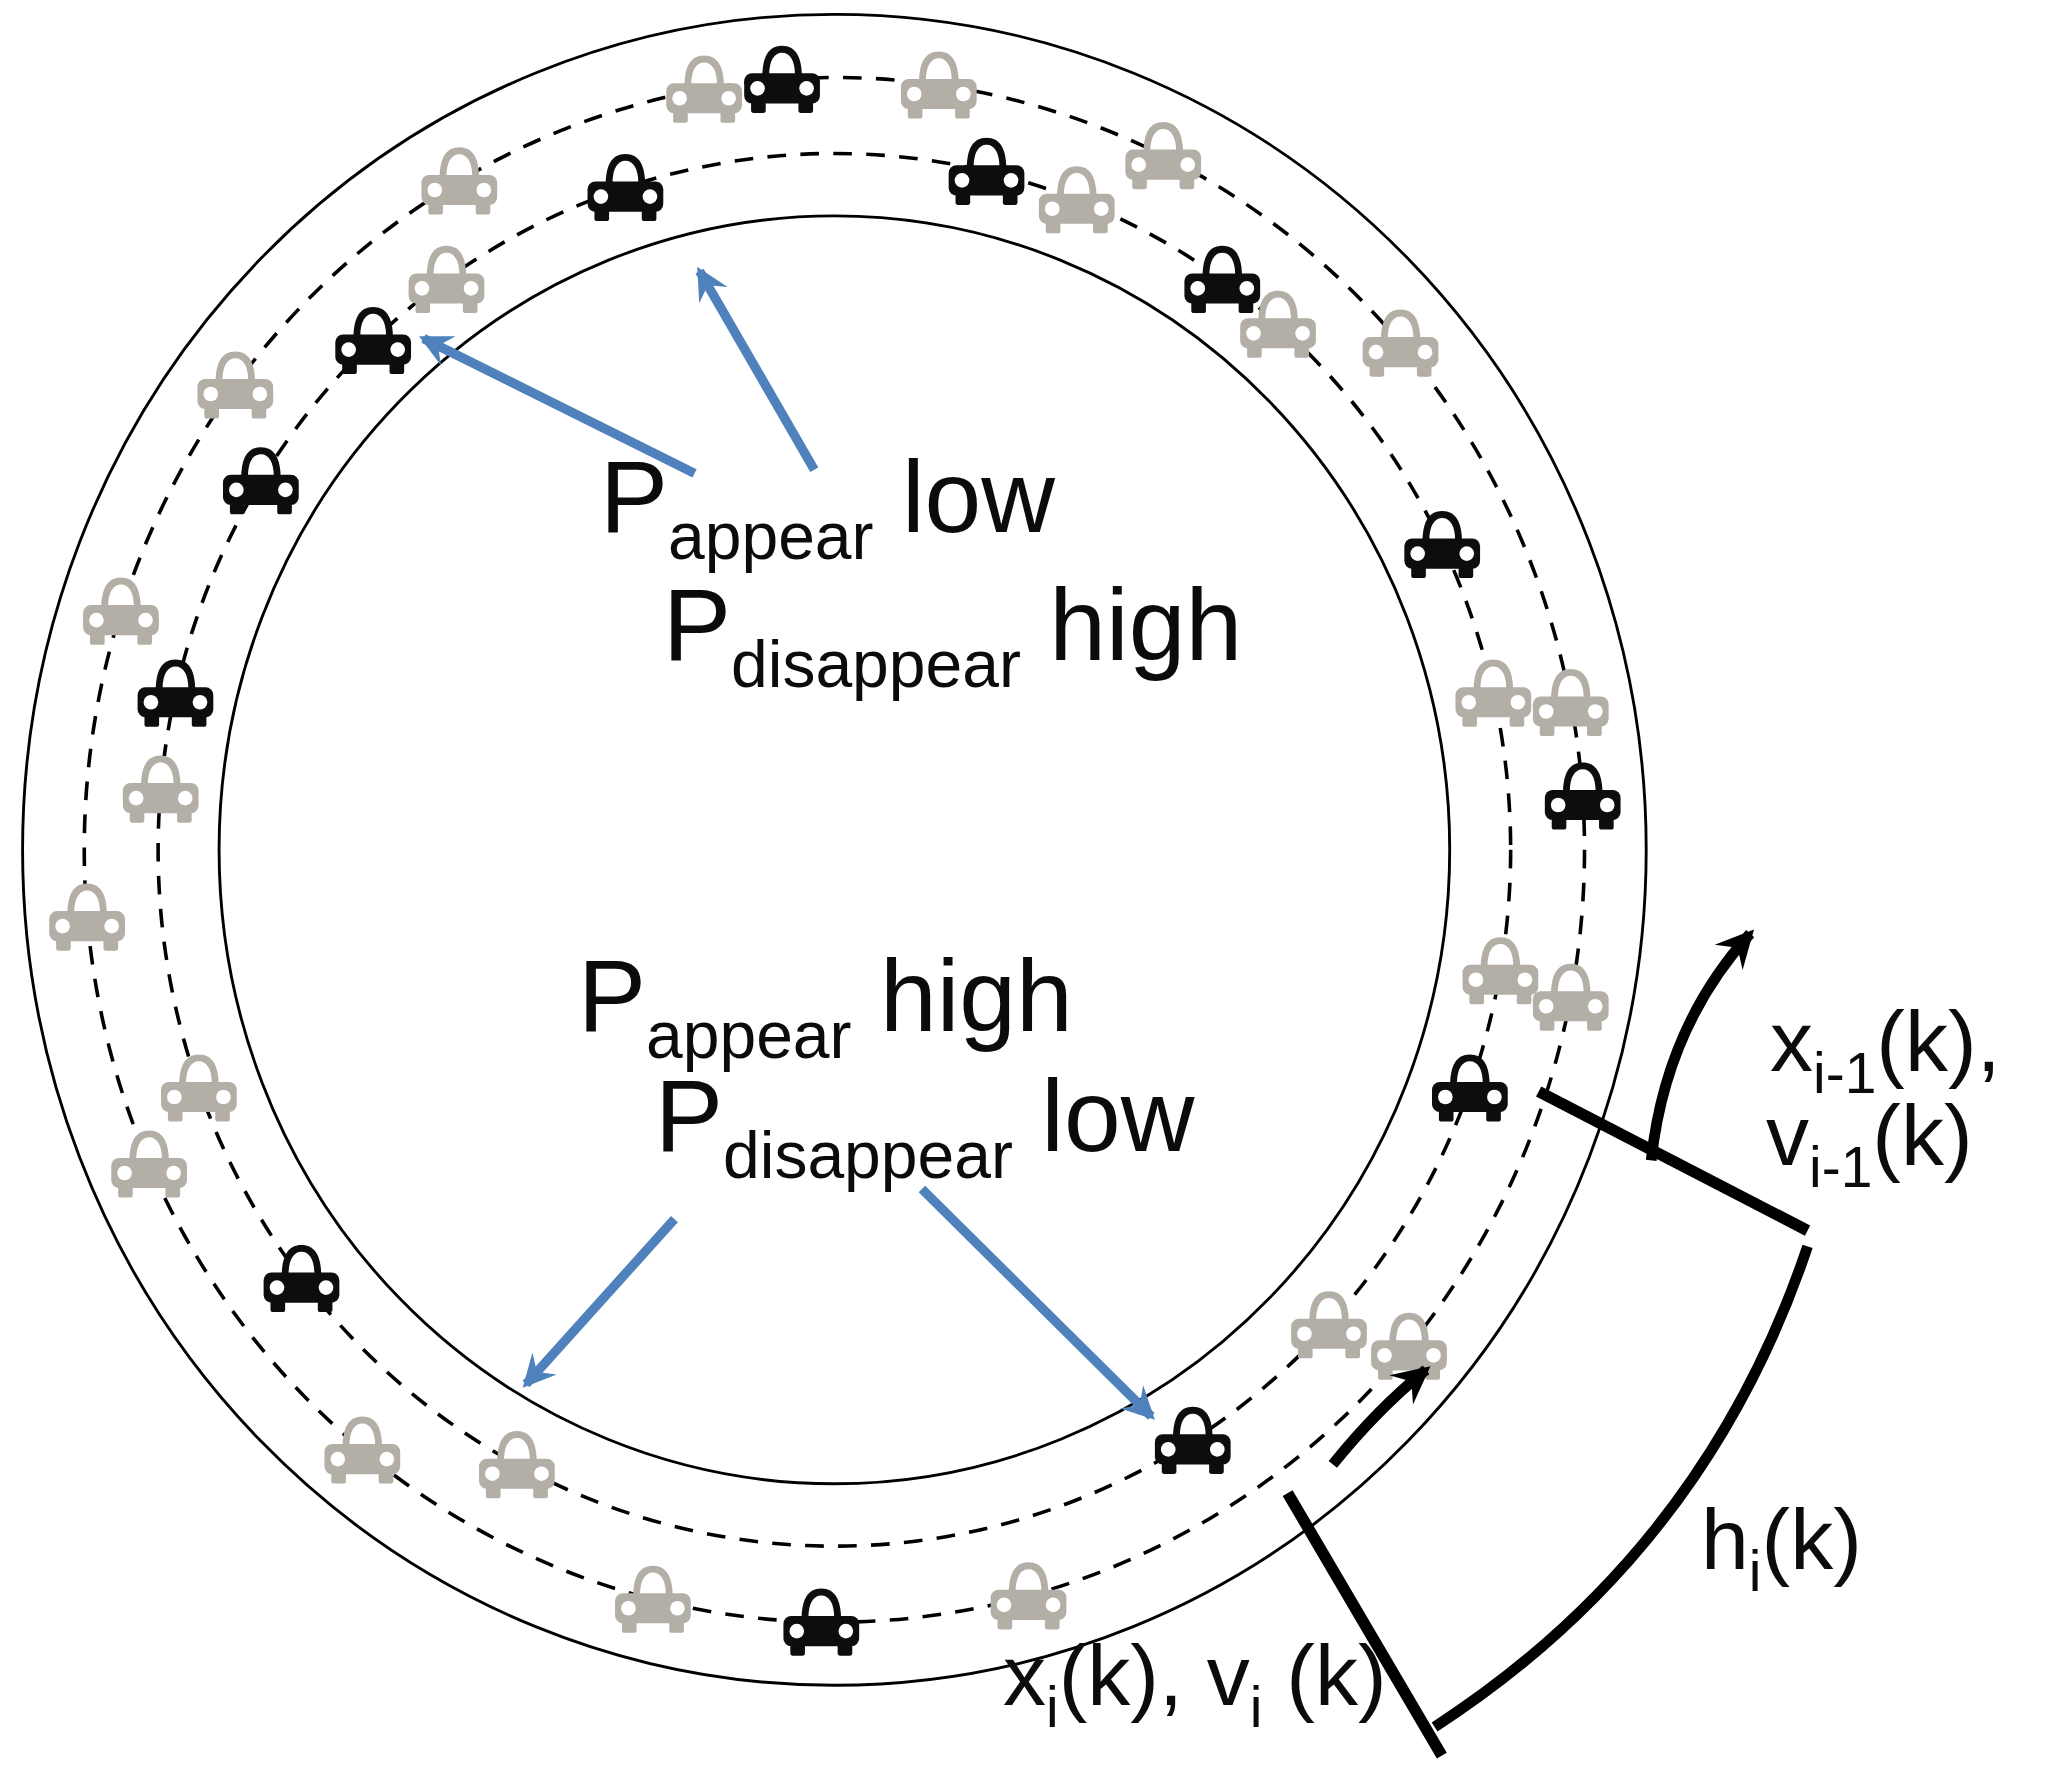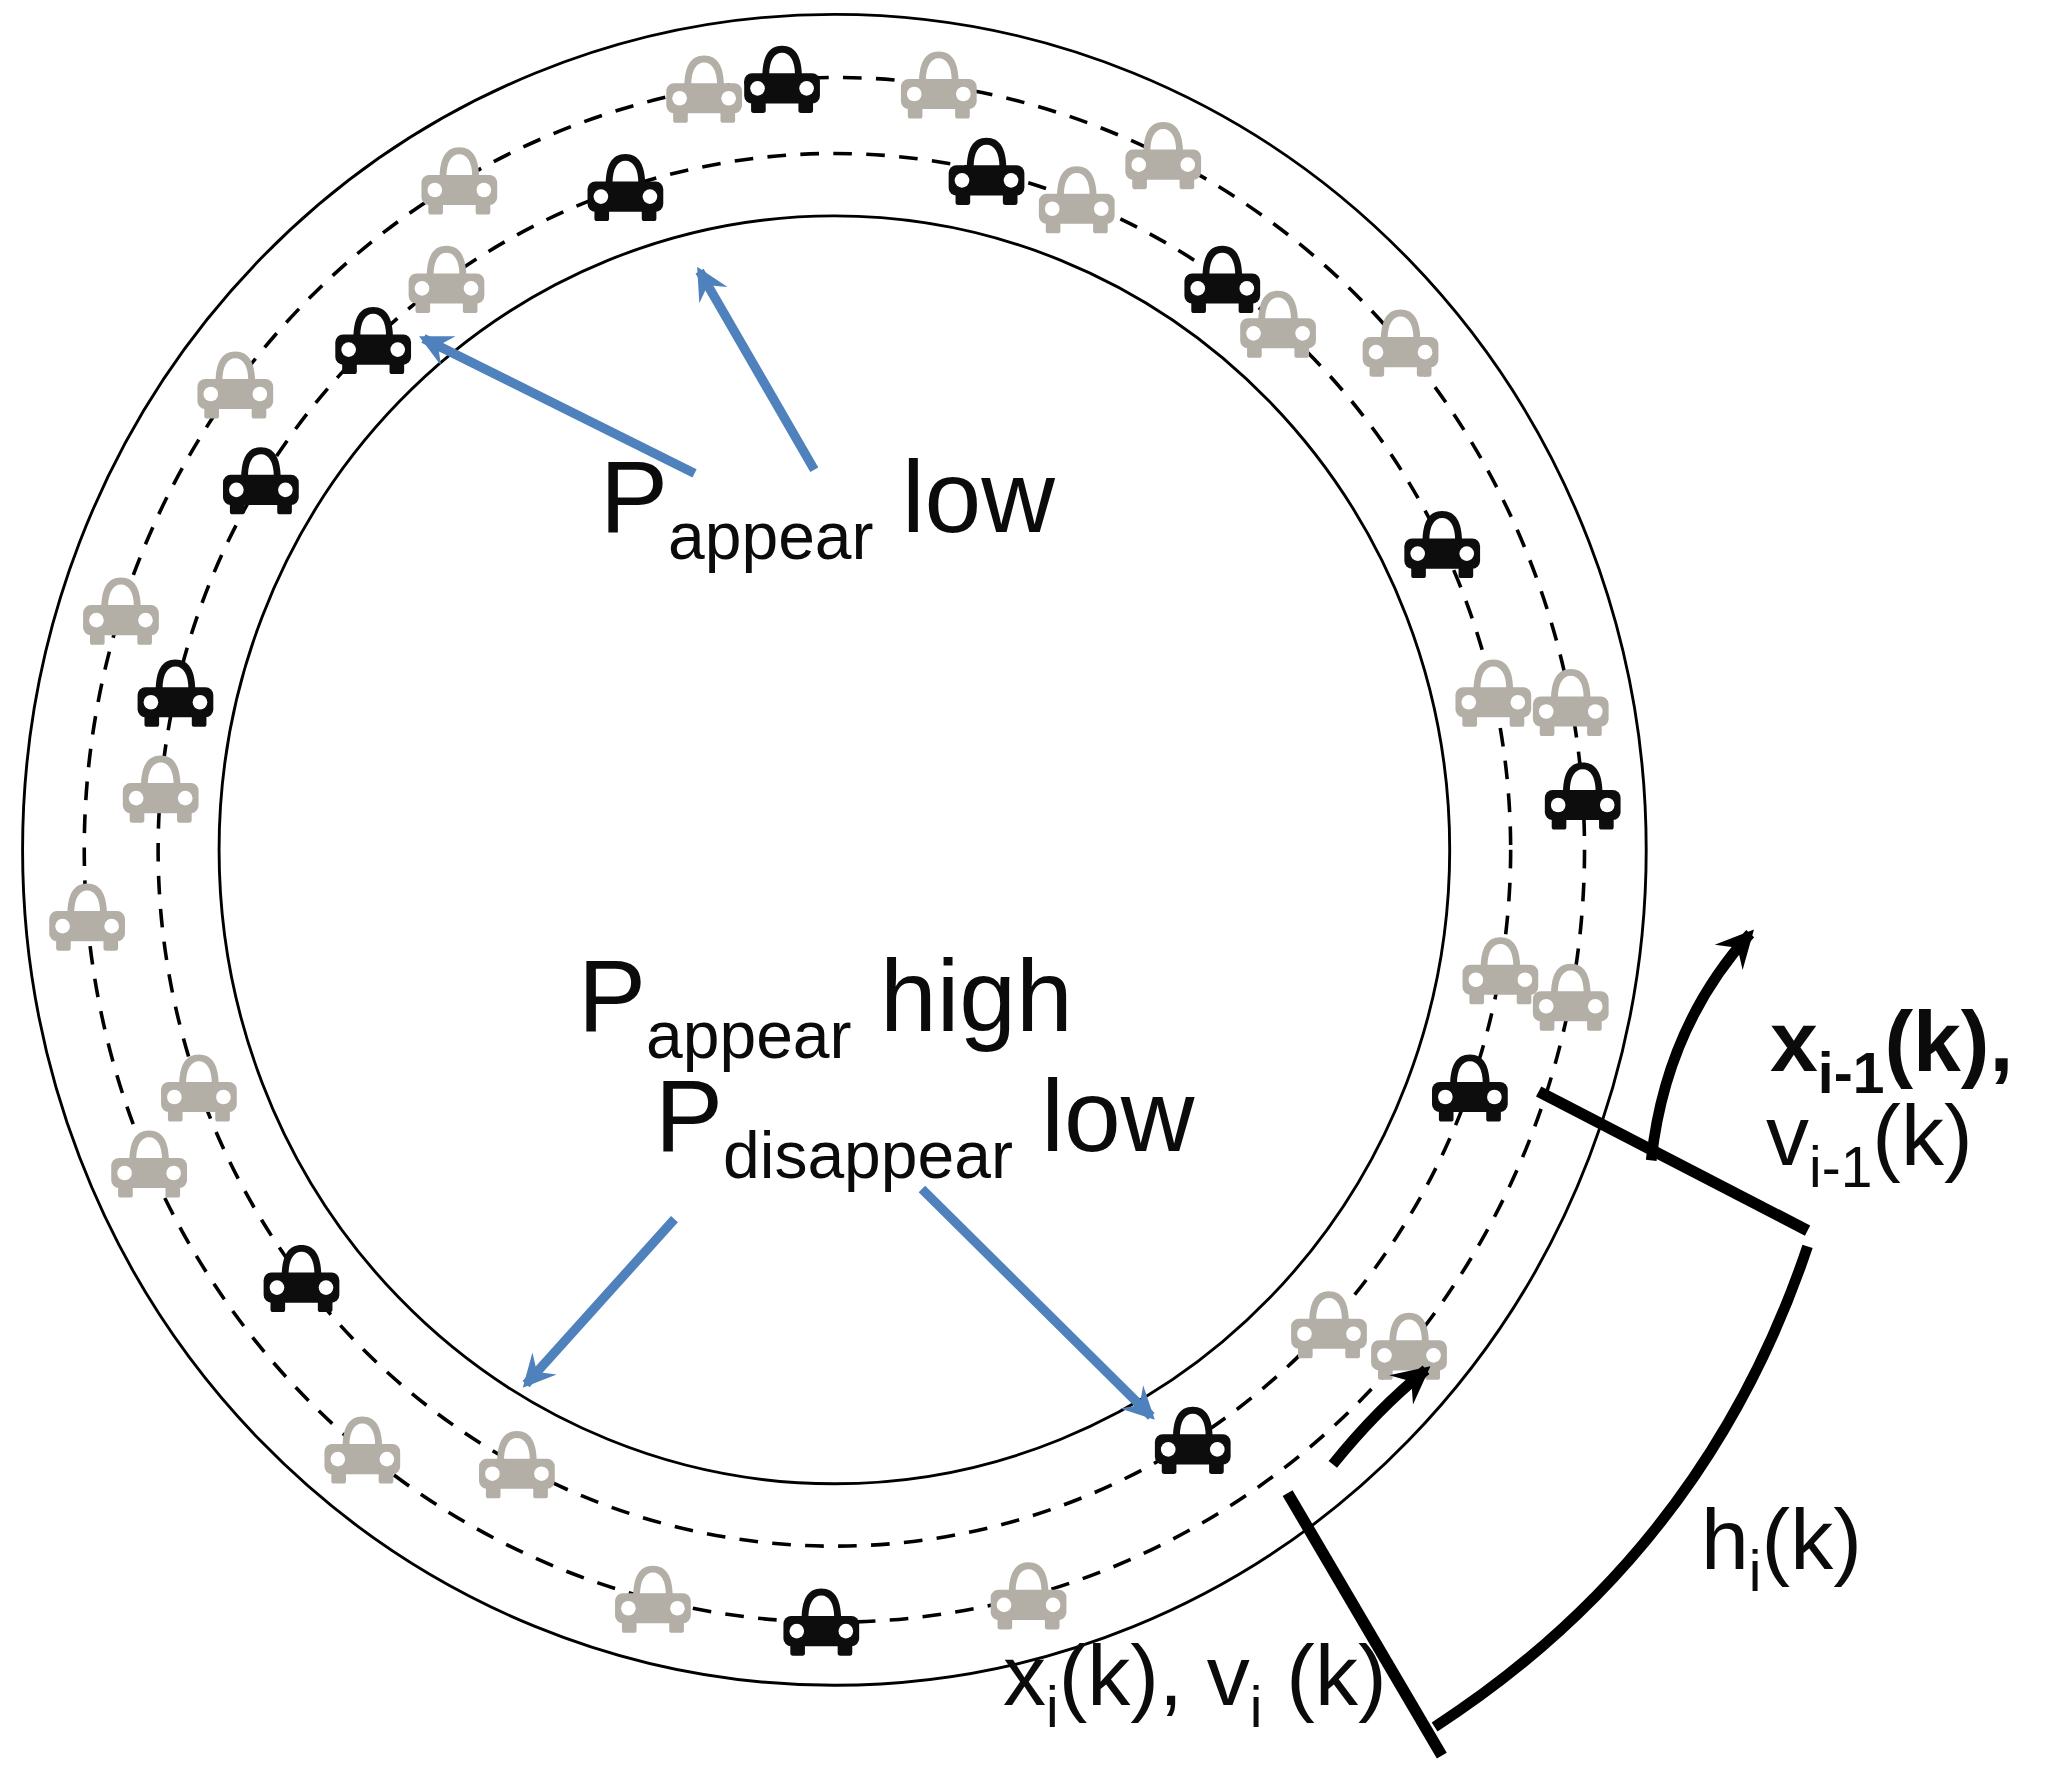--- a/index.html
+++ b/index.html
@@ -95,29 +95,32 @@
       <path d="M1795,2082 L2010,2448" stroke-width="16"></path>
       <path d="M2520,1738 Q2377,2164 2000,2408" stroke-width="15"></path>
       <path d="M2302,1618 Q2322,1432 2440,1302" stroke-width="15" marker-end="url(#head-black)"></path>
       <path d="M1858,2042 Q1920,1965 1988,1910" stroke-width="15" marker-end="url(#head-black)"></path>
     </g>
   </svg>
 
   <div class="lbl" style="left:600px;top:446px;">
     <span class="mn">P</span><span class="ss">appear</span><span class="mn"> low</span>
   </div>
+  <div class="lbl" style="left:663px;top:574px;">
+    <span class="mn">P</span><span class="ss">disappear</span><span class="mn"> high</span>
+  </div>
 
   <div class="lbl" style="left:578px;top:945px;">
     <span class="mn">P</span><span class="ss">appear</span><span class="mn"> high</span>
   </div>
   <div class="lbl" style="left:655px;top:1065px;">
     <span class="mn">P</span><span class="ss">disappear</span><span class="mn"> low</span>
   </div>
 
-  <div class="lbl eq" style="left:1770px;top:998px;font-weight:bold;">
+  <div class="lbl eq" style="left:1770px;top:998px;">
     <span class="mn">x</span><span class="ss">i-1</span><span class="mn">(k),</span>
   </div>
   <div class="lbl eq" style="left:1766px;top:1092px;">
     <span class="mn">v</span><span class="ss">i-1</span><span class="mn">(k)</span>
   </div>
 
   <div class="lbl eq" style="left:1701px;top:1496px;">
     <span class="mn">h</span><span class="ss">i</span><span class="mn">(k)</span>
   </div>
 

